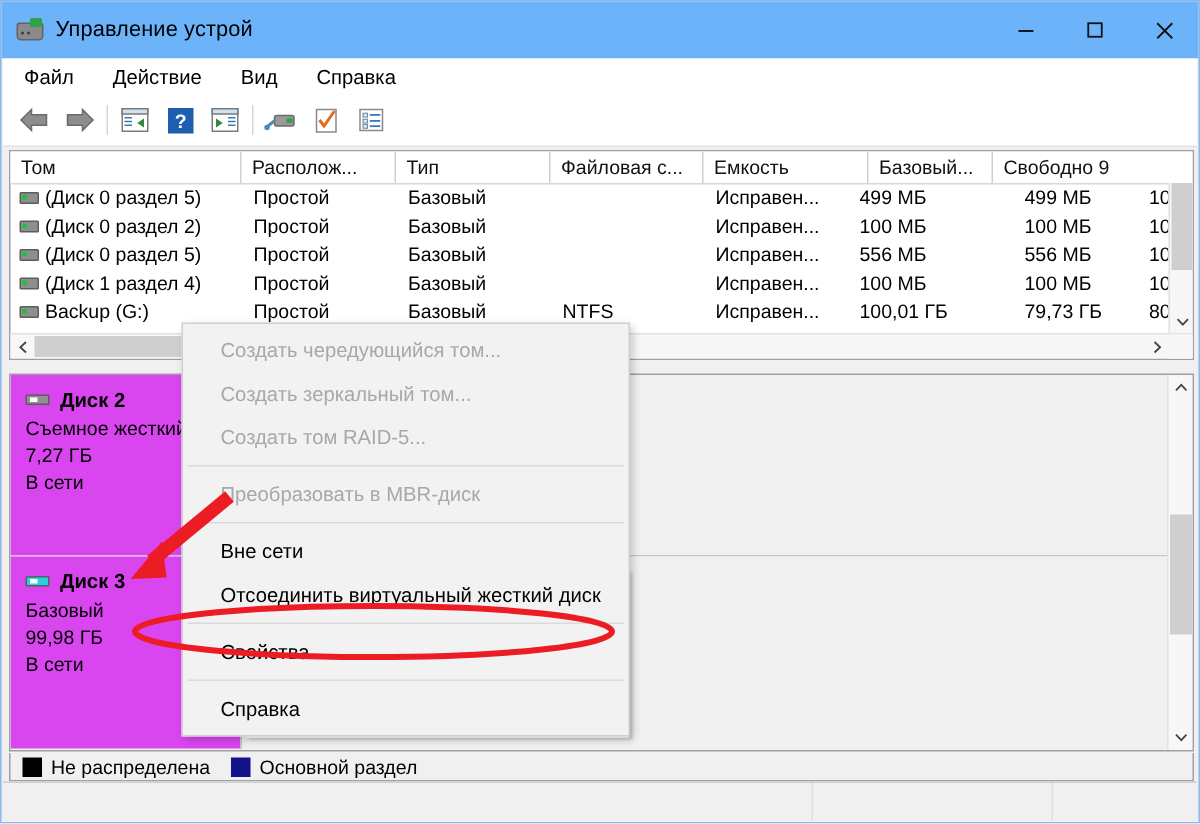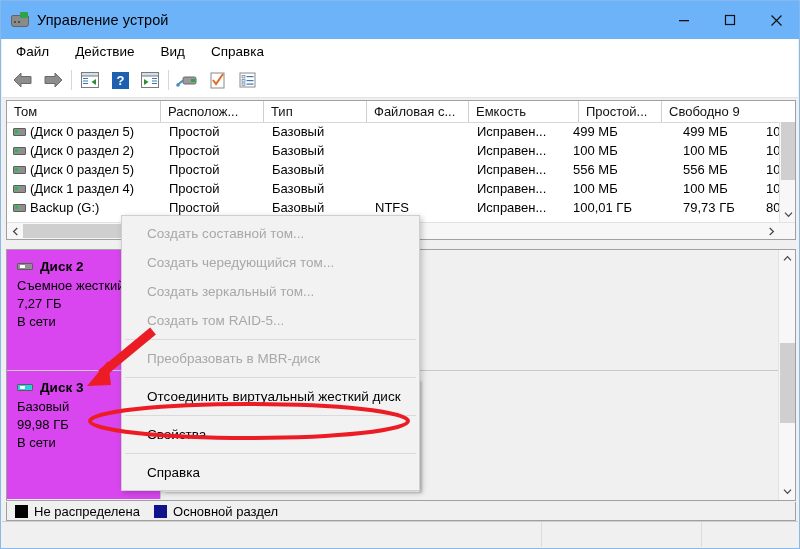--- a/index.html
+++ b/index.html
@@ -517,21 +517,21 @@
   </div>
 
   <div id="list-pane">
 
     <div id="list-header">
       <div class="col-head" style="width:154px">Том</div>
       <div class="col-head" style="width:103px">Располож...</div>
       <div class="col-head" style="width:103px">Тип</div>
       <div class="col-head" style="width:102px">Файловая с...</div>
       <div class="col-head" style="width:110px">Емкость</div>
-      <div class="col-head" style="width:83px">Простой...</div>
+      <div class="col-head" style="width:83px">Базовый...</div>
       <div class="col-head" style="width:98px;border-right:none">Свободно 9</div>
 
     </div>
 
     <div id="list-rows">
 
       <div class="vrow">
         <span class="vol-icon"></span>
         <span class="vcell" style="width:132px;padding-left:0">(Диск 0 раздел 5)</span>
         <span class="vcell" style="width:103px">Простой</span>
@@ -683,27 +683,27 @@
     </div>
   </div>
 
   <div id="statusbar">
     <div class="status-cell" style="width:540px"></div>
     <div class="status-cell" style="width:160px"></div>
     <div class="status-cell" style="flex:1;border-right:none"></div>
   </div>
 
   <div id="ctxmenu">
-    <div class="ctx-item disabled">Создать составной том...</div>
     <div class="ctx-item disabled">Создать чередующийся том...</div>
     <div class="ctx-item disabled">Создать зеркальный том...</div>
     <div class="ctx-item disabled">Создать том RAID-5...</div>
     <div class="ctx-sep"></div>
     <div class="ctx-item disabled">Преобразовать в MBR-диск</div>
     <div class="ctx-sep"></div>
+    <div class="ctx-item">Вне сети</div>
     <div class="ctx-item">Отсоединить виртуальный жесткий диск</div>
     <div class="ctx-sep"></div>
     <div class="ctx-item">Свойства</div>
     <div class="ctx-sep"></div>
     <div class="ctx-item">Справка</div>
   </div>
 
   <svg id="annotations" viewBox="0 0 800 549">
 
     <g>

